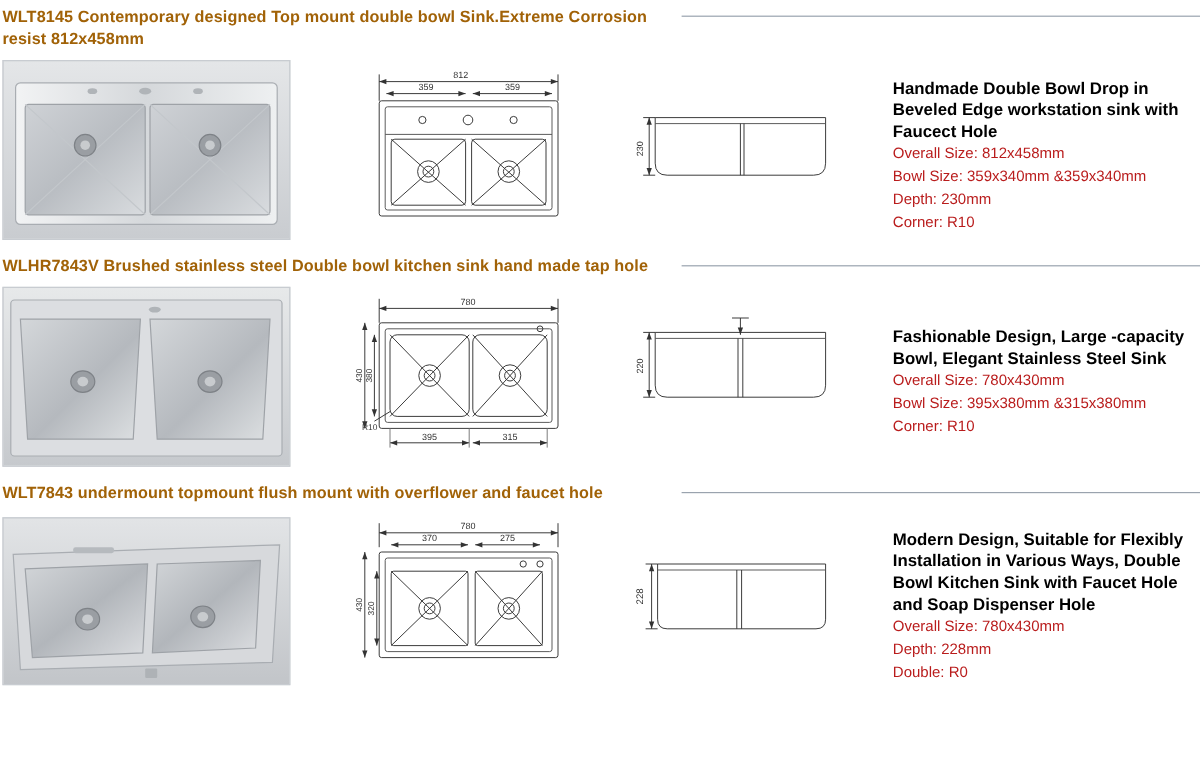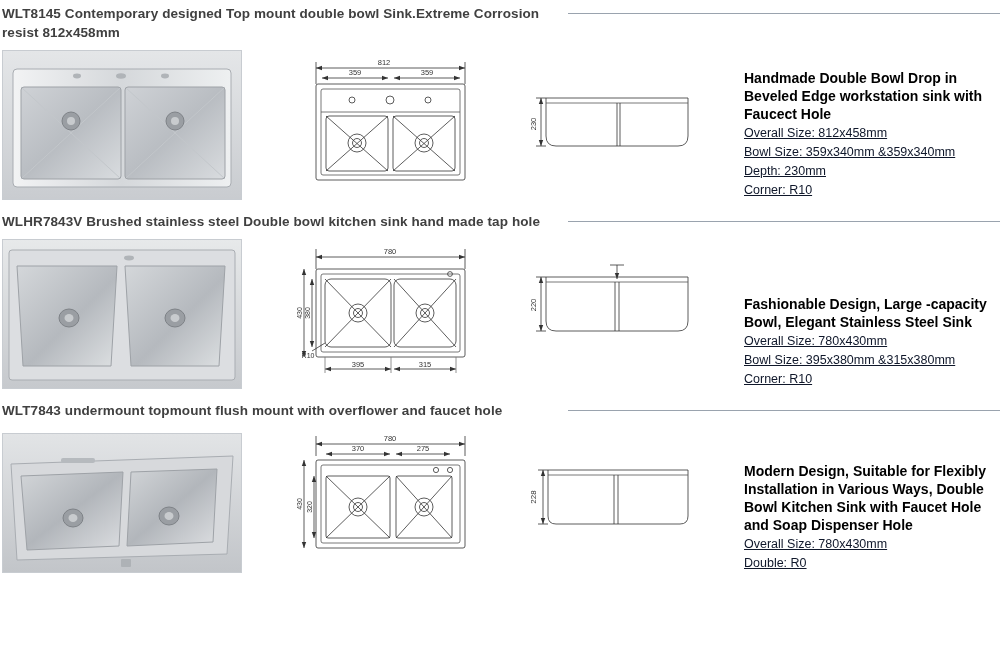--- a/index.html
+++ b/index.html
@@ -20,37 +20,37 @@
   }
   
   .head-row {
     position: relative;
     display: flex;
     align-items: flex-start;
   }
   .head-title {
     font-size: 13.5px;
     font-weight: bold;
-    color: #404040;
+    color: #a16207;
     line-height: 19px;
     width: 560px;
     padding-left: 2px;
     letter-spacing: .1px;
   }
   .head-rule {
     flex: 1;
     margin-top: 9px;
     margin-left: 8px;
     border-top: 1px solid #9aa3ae;
     height: 1px;
   }
   
   .body-row {
     display: flex;
-    align-items: flex-end;
+    align-items: center;
   }
   .photo-cell { width: 260px; padding-left: 2px; }
   .draw-cell  { width: 250px; }
   .side-cell  { width: 230px; }
   .text-cell  { width: 255px; padding-left: 4px; }
 
   .photo {
     width: 240px; height: 150px;
     border: 1px solid #c8ccd1;
     position: relative;
@@ -59,23 +59,22 @@
   }
   .spec-title {
     font-size: 14px;
     font-weight: bold;
     color: #000000;
     line-height: 18px;
     margin-bottom: 1px;
   }
   .spec-line {
     font-size: 12.5px;
-    color: #0f172a;
+    color: #b91c1c;
     line-height: 19px;
-    text-decoration: underline;
   }
   svg { display: block; }
   text { font-family: "Liberation Sans", sans-serif; }
 </style>
 </head>
 <body>
 
 <div class="page">
 
   <div class="product" style="padding-top:4px;">
@@ -386,18 +385,19 @@
           <path d="M38 42 H178 V88 Q178 96 170 96 H46 Q38 96 38 88 Z" stroke="#333"></path>
           <line x1="38" y1="47" x2="178" y2="47" stroke="#555"></line>
           <line x1="104" y1="47" x2="104" y2="96" stroke="#333"></line>
           <line x1="108" y1="47" x2="108" y2="96" stroke="#333"></line>
         </svg>
       </div>
 
       <div class="text-cell" style="padding-top:8px;">
         <div class="spec-title">Modern Design, Suitable for Flexibly Installation in Various Ways, Double Bowl Kitchen Sink with Faucet Hole and Soap Dispenser Hole</div>
         <div class="spec-line">Overall Size: 780x430mm</div>
+        <div class="spec-line">Depth: 228mm</div>
         <div class="spec-line">Double: R0</div>
       </div>
     </div>
   </div>
 
 </div>
 
 </body></html>

